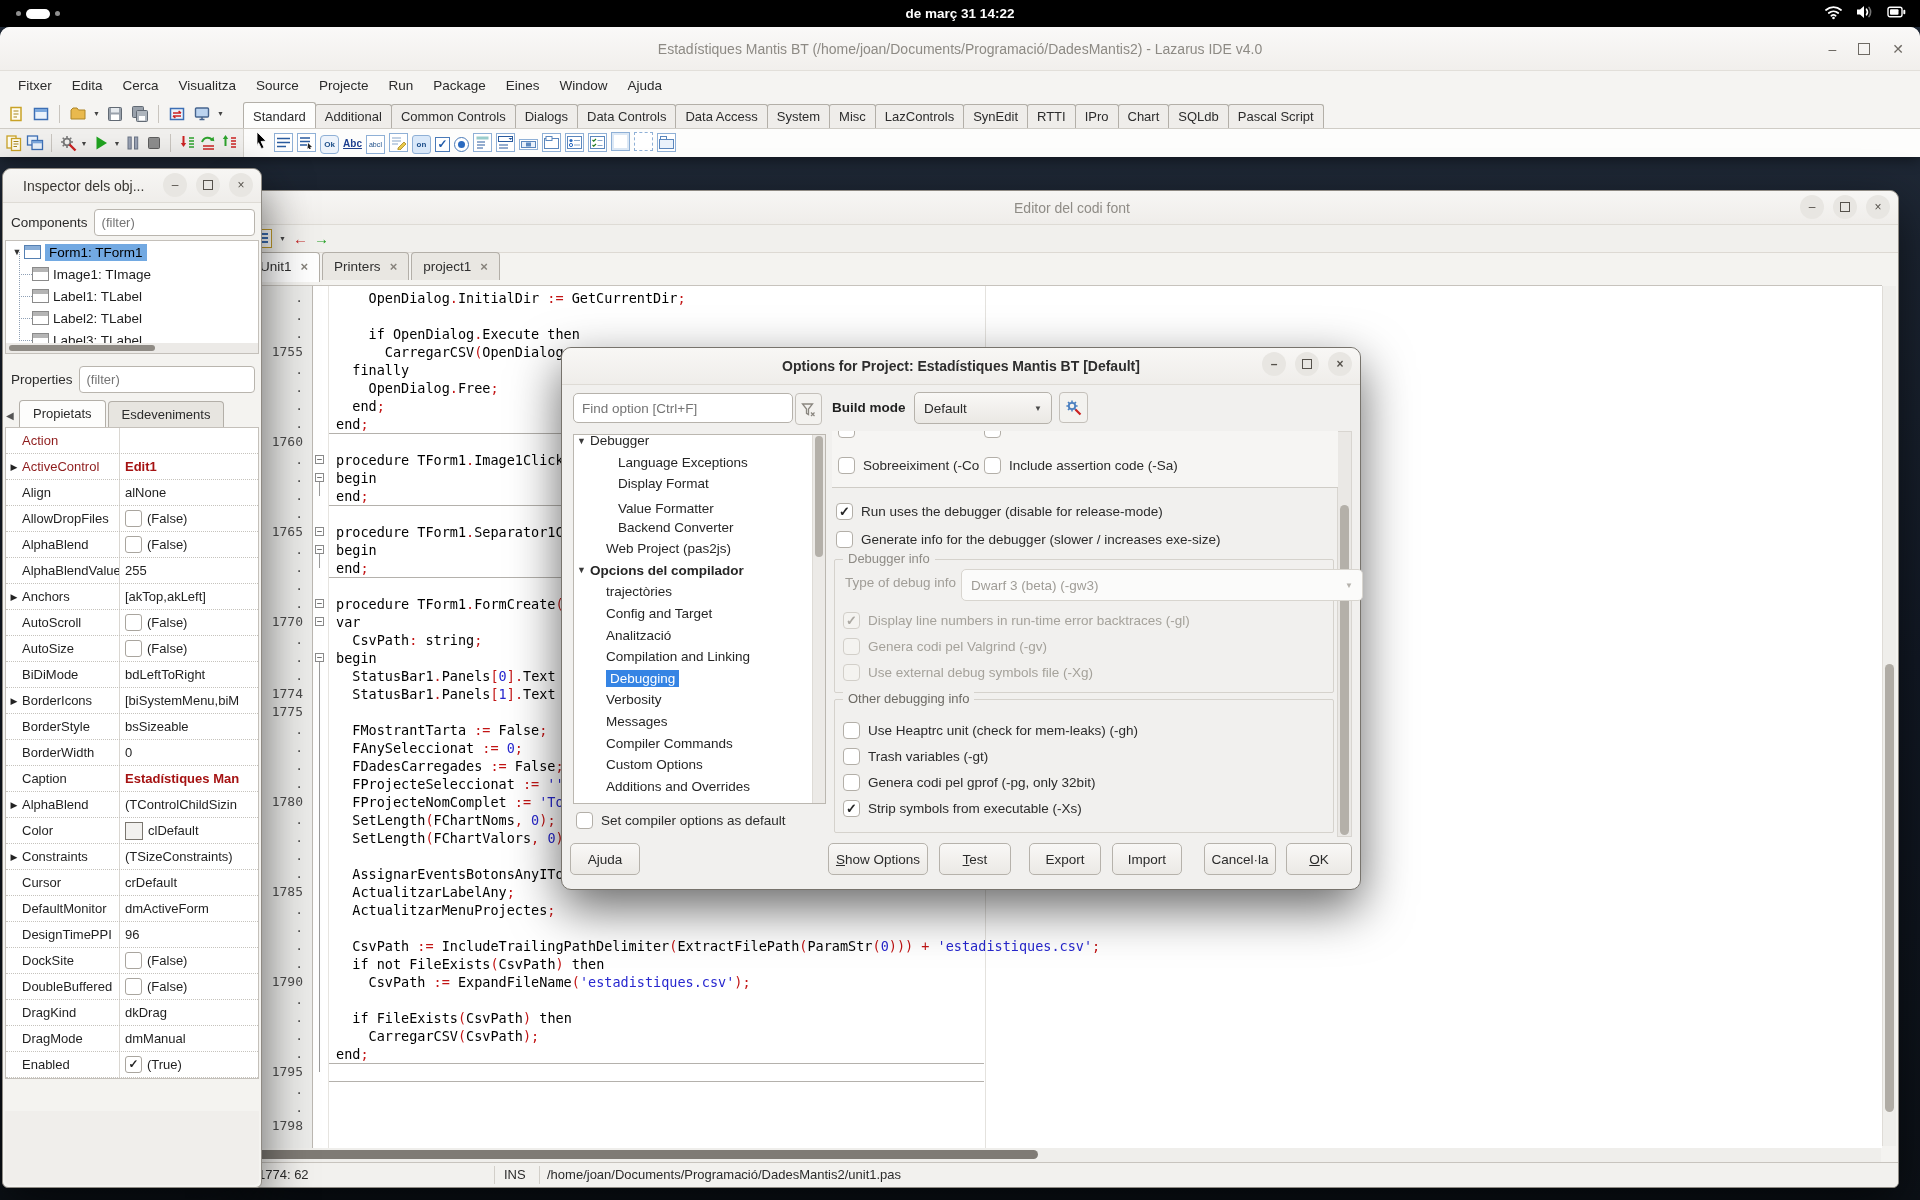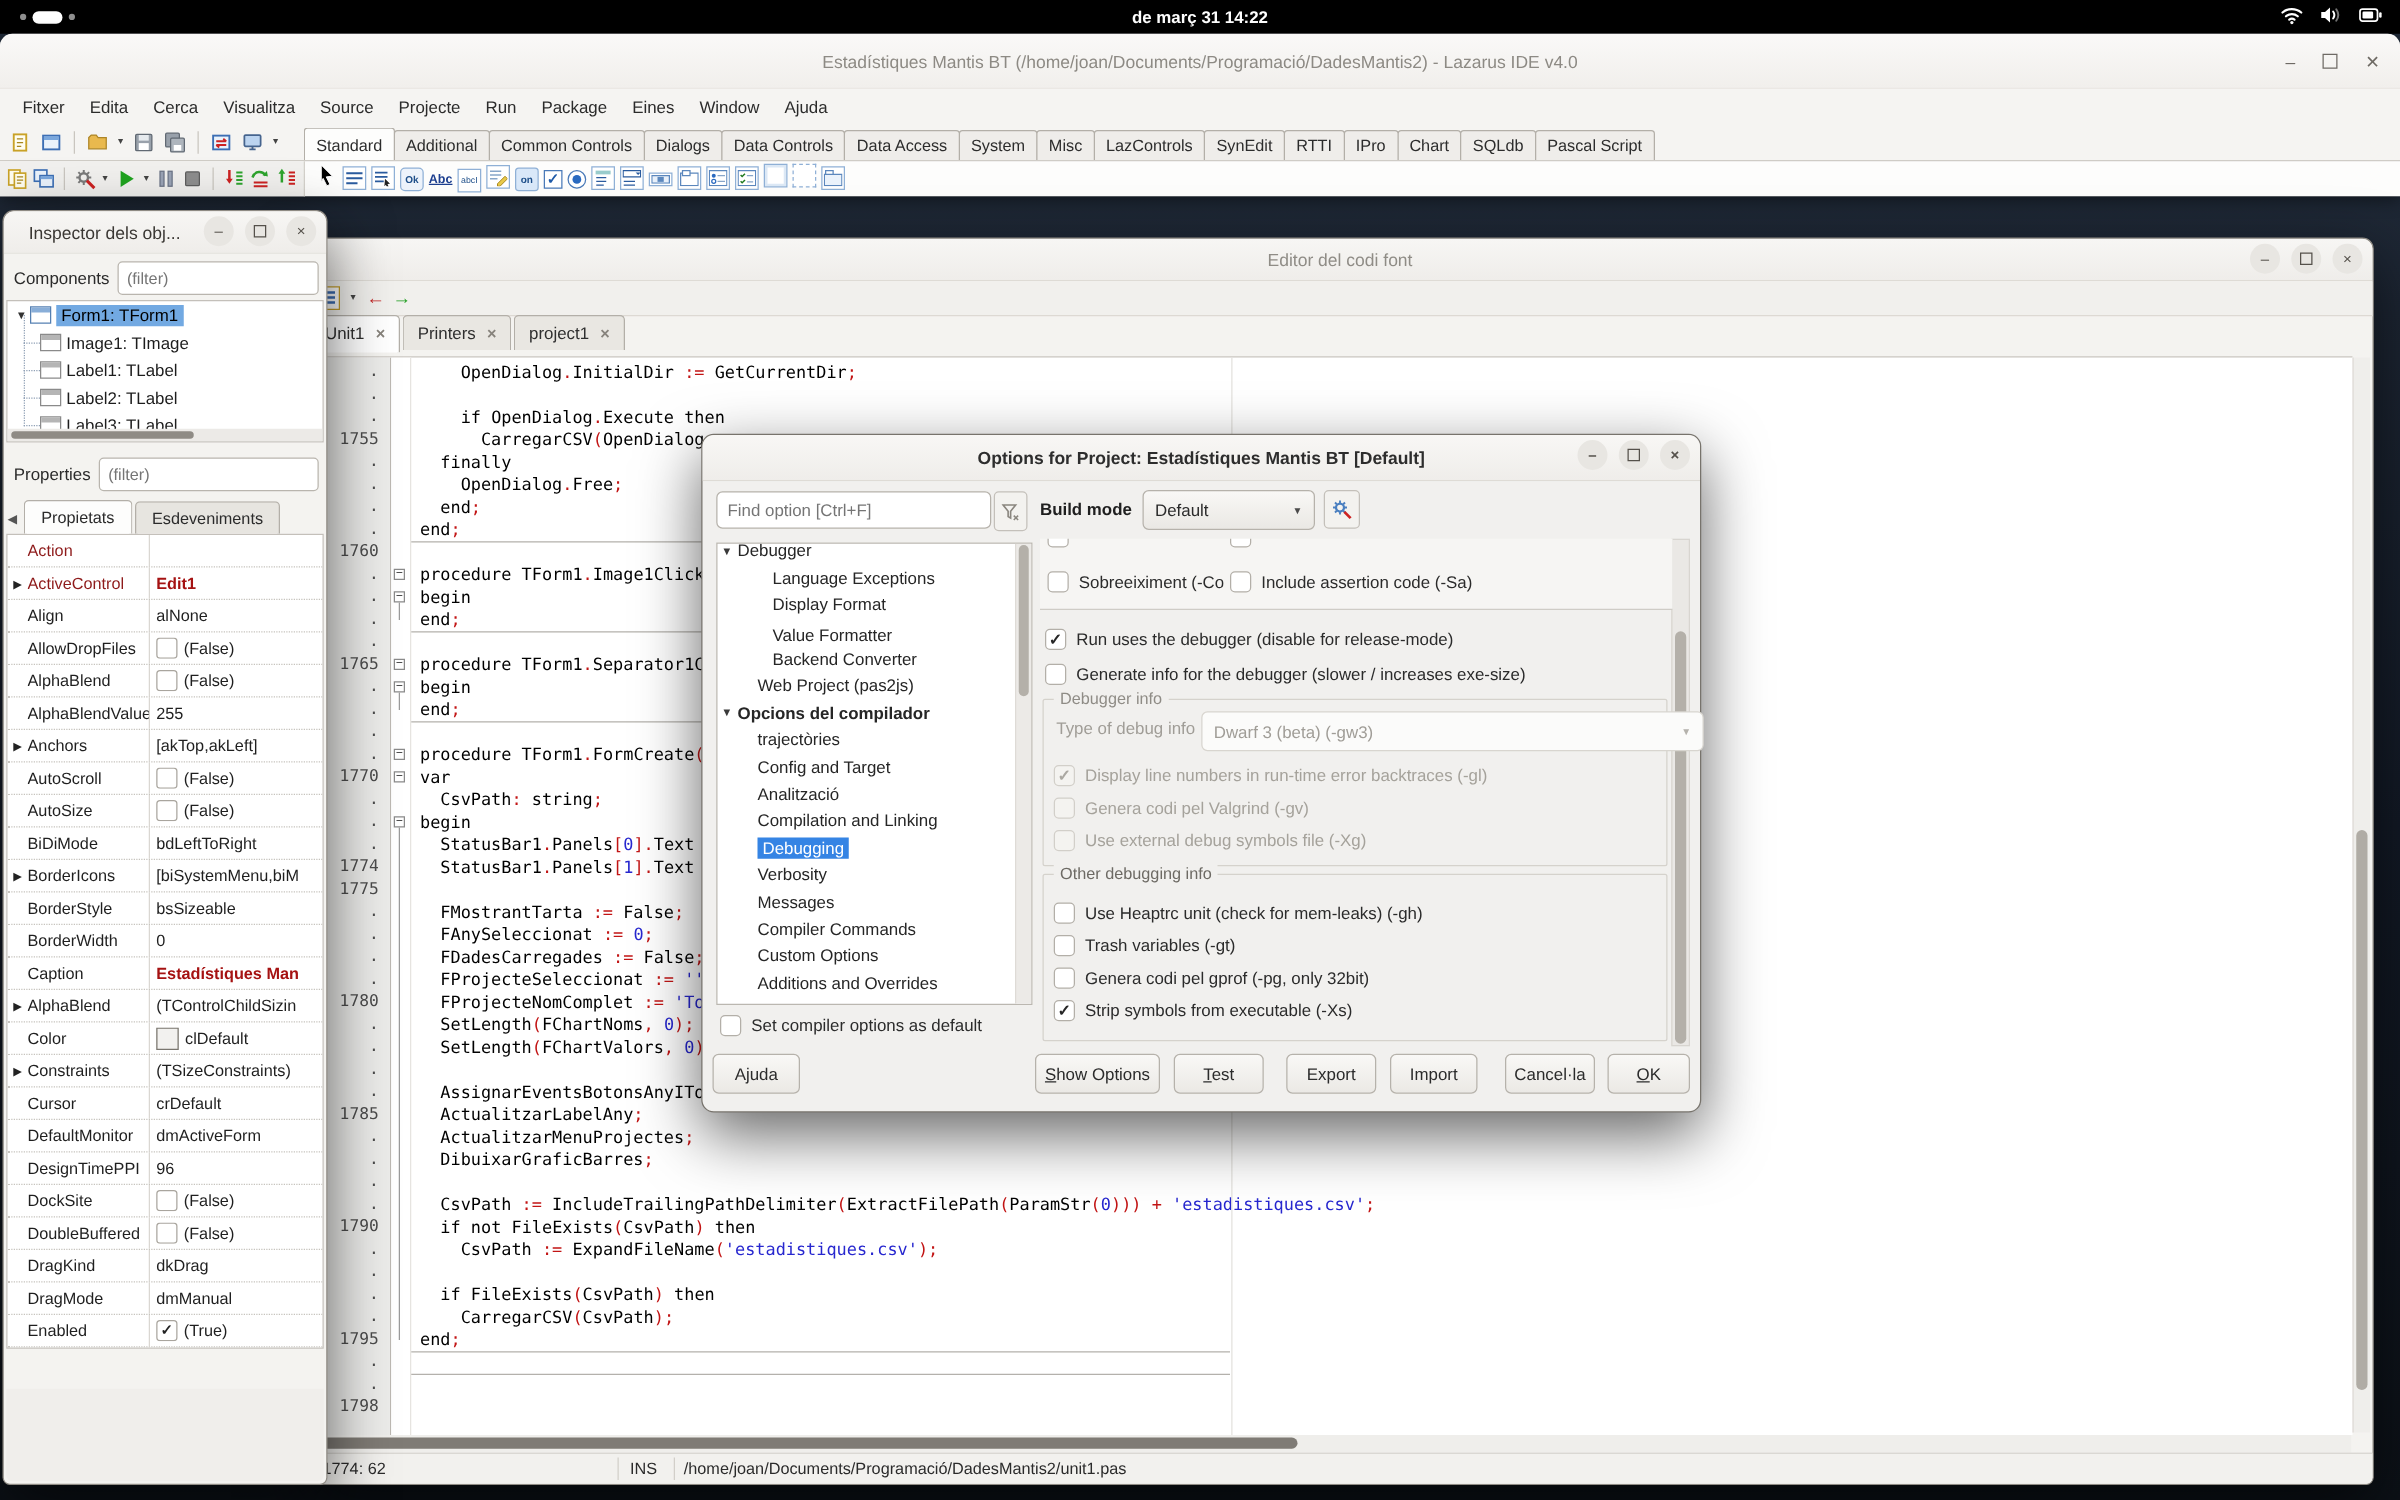--- a/index.html
+++ b/index.html
@@ -562,21 +562,20 @@
         <div class="cl">  FAnySeleccionat <span class="y">:=</span> <span class="n">0</span><span class="y">;</span></div>
         <div class="cl">  FDadesCarregades <span class="y">:=</span> False<span class="y">;</span></div>
         <div class="cl">  FProjecteSeleccionat <span class="y">:=</span> <span class="s">''</span></div>
         <div class="cl">  FProjecteNomComplet <span class="y">:=</span> <span class="s">'To</span></div>
         <div class="cl">  SetLength<span class="y">(</span>FChartNoms<span class="y">,</span> <span class="n">0</span><span class="y">)</span><span class="y">;</span></div>
         <div class="cl">  SetLength<span class="y">(</span>FChartValors<span class="y">,</span> <span class="n">0</span><span class="y">)</span></div>
         <div class="cl">&nbsp;</div>
         <div class="cl">  AssignarEventsBotonsAnyITo</div>
         <div class="cl">  ActualitzarLabelAny<span class="y">;</span></div>
         <div class="cl">  ActualitzarMenuProjectes<span class="y">;</span></div>
-        <div class="cl">  DibuixarGraficBarres<span class="y">;</span></div>
         <div class="cl">&nbsp;</div>
         <div class="cl">  CsvPath <span class="y">:=</span> IncludeTrailingPathDelimiter<span class="y">(</span>ExtractFilePath<span class="y">(</span>ParamStr<span class="y">(</span><span class="n">0</span><span class="y">)</span><span class="y">)</span><span class="y">)</span> <span class="y">+</span> <span class="s">'estadistiques.csv'</span><span class="y">;</span></div>
         <div class="cl">  <span class="k">if</span> <span class="k">not</span> FileExists<span class="y">(</span>CsvPath<span class="y">)</span> <span class="k">then</span></div>
         <div class="cl">    CsvPath <span class="y">:=</span> ExpandFileName<span class="y">(</span><span class="s">'estadistiques.csv'</span><span class="y">)</span><span class="y">;</span></div>
         <div class="cl">&nbsp;</div>
         <div class="cl">  <span class="k">if</span> FileExists<span class="y">(</span>CsvPath<span class="y">)</span> <span class="k">then</span></div>
         <div class="cl">    CarregarCSV<span class="y">(</span>CsvPath<span class="y">)</span><span class="y">;</span></div>
         <div class="cl"><span class="k">end</span><span class="y">;</span></div>
         <div class="cl div">&nbsp;</div>
         <div class="cl div">&nbsp;</div>

